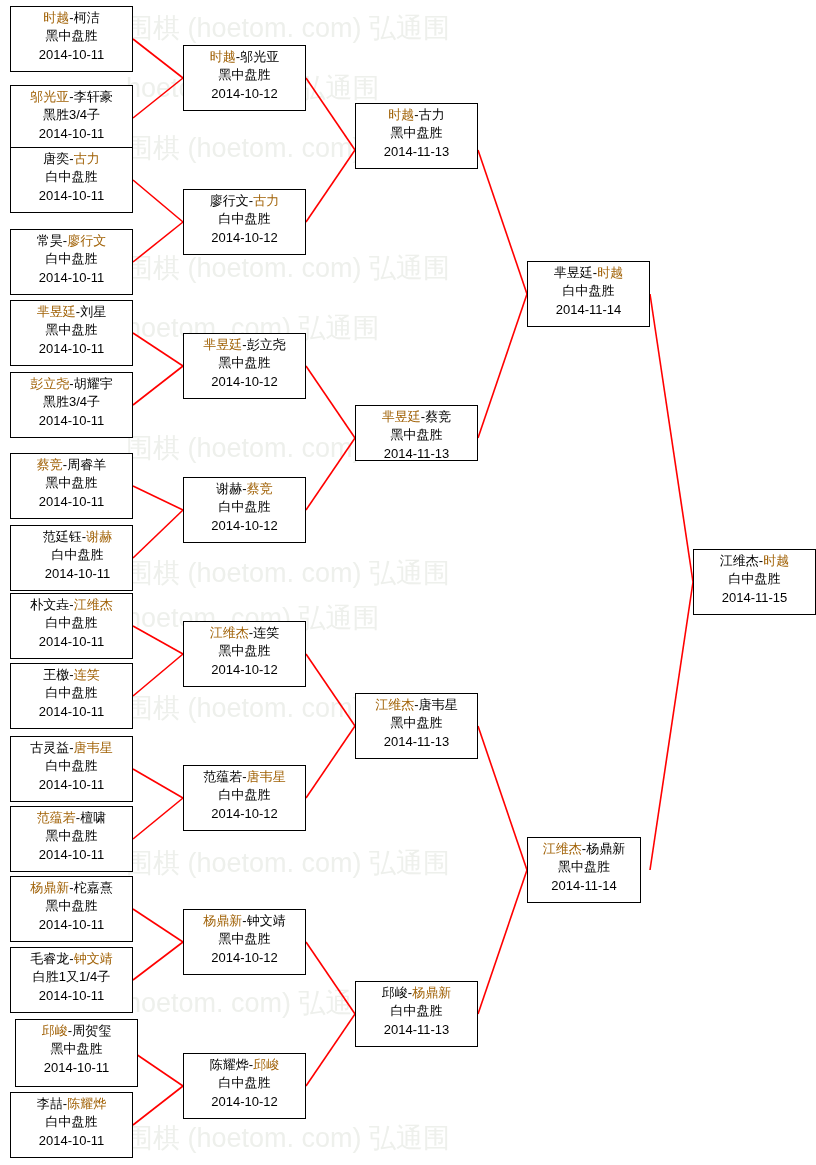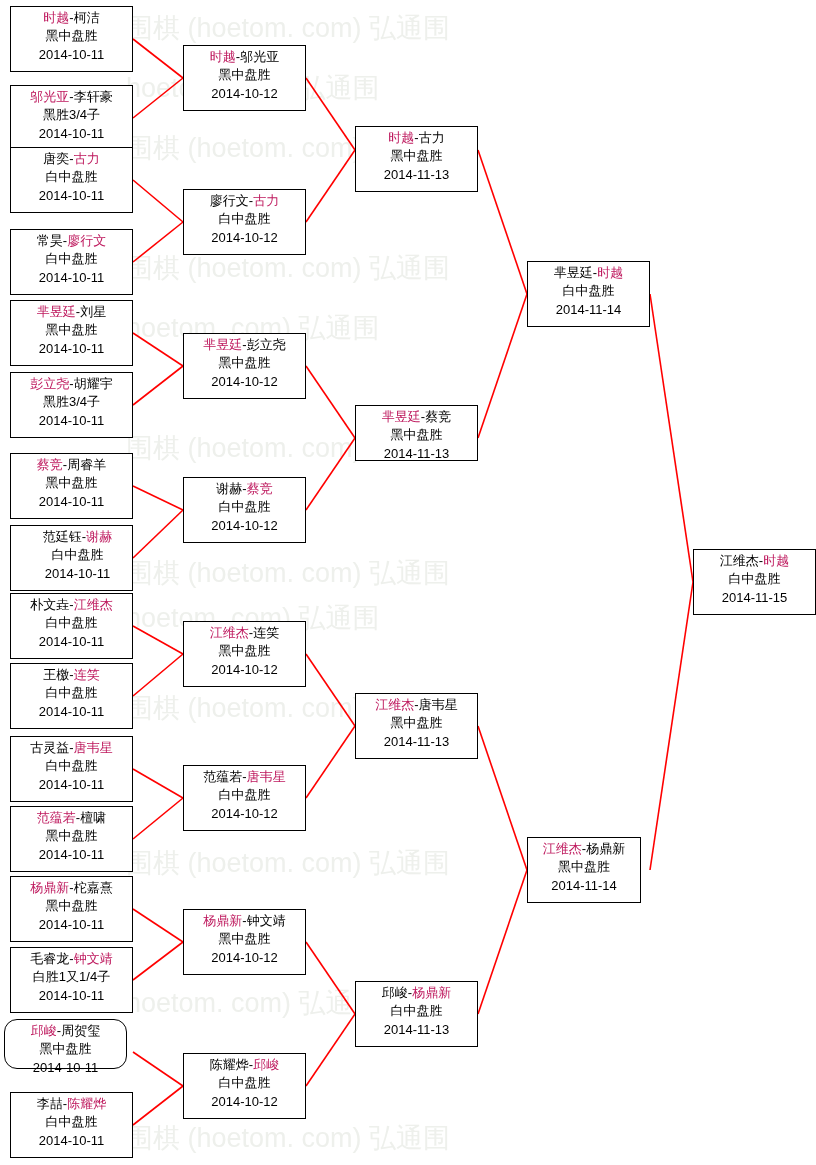--- a/index.html
+++ b/index.html
@@ -27,21 +27,21 @@
     border:1px solid #000000;
     background:#ffffff;
     text-align:center;
     font-size:13px;
     line-height:1.42;
     color:#000000;
     z-index:2;
     padding:2px 0 3px 0;
   }
   .node .ln{display:block;white-space:nowrap;}
-  .r{color:#be185d;}
+  .r{color:#a16207;}
   .k{color:#000000;}
 </style>
 </head>
 <body>
 
 <div id="stage">
   <div id="watermarks">
       <div class="wm" style="left: 126px; top: 10px;">围棋 (hoetom. com)  弘通围</div>
       <div class="wm" style="left: 126px; top: 70px;">hoetom. com)  弘通围</div>
       <div class="wm" style="left: 126px; top: 130px;">围棋 (hoetom. com)  弘通围</div>
@@ -151,21 +151,21 @@
       <div class="node" style="left: 10px; top: 876px; width: 123px; height: 66px;">
         <span class="ln"><span class="r">杨鼎新</span><span>-</span><span class="k">柁嘉熹</span></span>
         <span class="ln">黑中盘胜</span>
         <span class="ln">2014-10-11</span>
       </div>
       <div class="node" style="left: 10px; top: 947px; width: 123px; height: 66px;">
         <span class="ln"><span class="k">毛睿龙</span><span>-</span><span class="r">钟文靖</span></span>
         <span class="ln">白胜1又1/4子</span>
         <span class="ln">2014-10-11</span>
       </div>
-      <div class="node" style="left: 4px; top: 1019px; width: 123px; height: 50px; border-radius: 13px;">
+      <div class="node" style="left: 15px; top: 1019px; width: 123px; height: 68px;">
         <span class="ln"><span class="r">邱峻</span><span>-</span><span class="k">周贺玺</span></span>
         <span class="ln">黑中盘胜</span>
         <span class="ln">2014-10-11</span>
       </div>
       <div class="node" style="left: 10px; top: 1092px; width: 123px; height: 66px;">
         <span class="ln"><span class="k">李喆</span><span>-</span><span class="r">陈耀烨</span></span>
         <span class="ln">白中盘胜</span>
         <span class="ln">2014-10-11</span>
       </div>
       <div class="node" style="left: 183px; top: 45px; width: 123px; height: 66px;">
@@ -201,21 +201,21 @@
       <div class="node" style="left: 183px; top: 909px; width: 123px; height: 66px;">
         <span class="ln"><span class="r">杨鼎新</span><span>-</span><span class="k">钟文靖</span></span>
         <span class="ln">黑中盘胜</span>
         <span class="ln">2014-10-12</span>
       </div>
       <div class="node" style="left: 183px; top: 1053px; width: 123px; height: 66px;">
         <span class="ln"><span class="k">陈耀烨</span><span>-</span><span class="r">邱峻</span></span>
         <span class="ln">白中盘胜</span>
         <span class="ln">2014-10-12</span>
       </div>
-      <div class="node" style="left: 355px; top: 126px; width: 123px; height: 66px;">
+      <div class="node" style="left: 355px; top: 103px; width: 123px; height: 66px;">
         <span class="ln"><span class="r">时越</span><span>-</span><span class="k">古力</span></span>
         <span class="ln">黑中盘胜</span>
         <span class="ln">2014-11-13</span>
       </div>
       <div class="node" style="left: 355px; top: 405px; width: 123px; height: 56px;">
         <span class="ln"><span class="r">芈昱廷</span><span>-</span><span class="k">蔡竞</span></span>
         <span class="ln">黑中盘胜</span>
         <span class="ln">2014-11-13</span>
       </div>
       <div class="node" style="left: 355px; top: 693px; width: 123px; height: 66px;">

